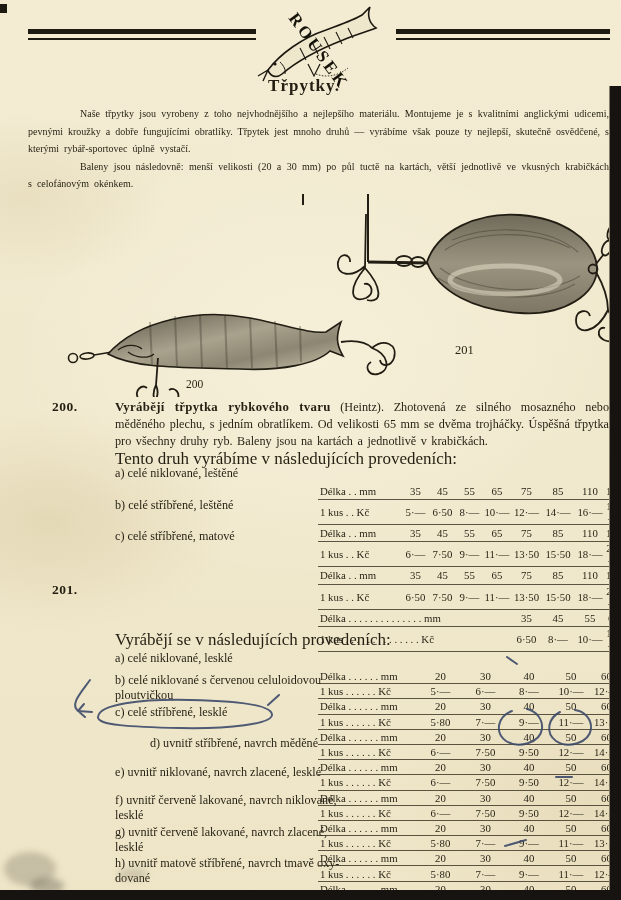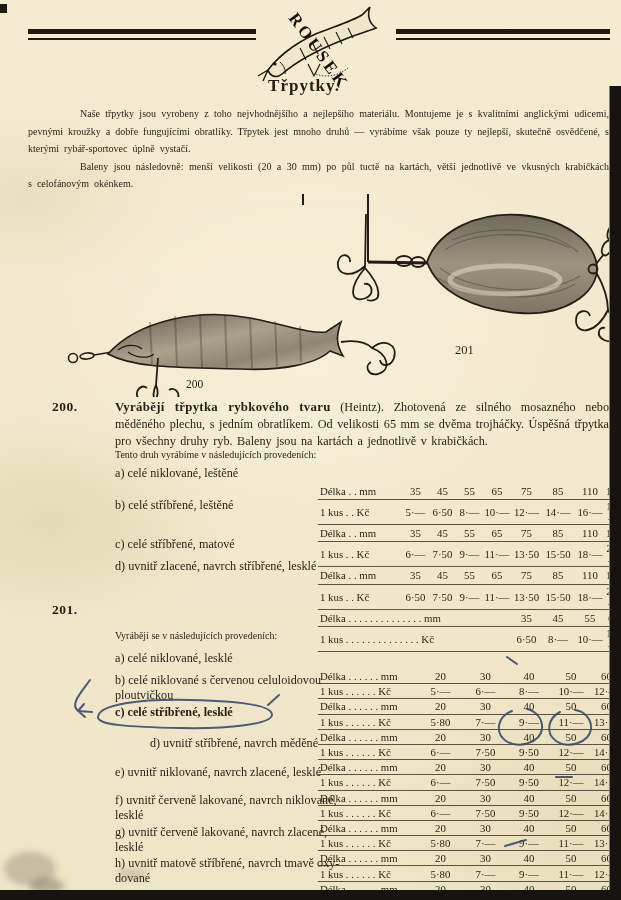--- a/index.html
+++ b/index.html
@@ -18,21 +18,21 @@
   .corner-mark{position:absolute;left:0;top:4px;width:7px;height:9px;background:#1d1a12;}
   .page-title{position:absolute;left:0;top:76px;width:608px;text-align:center;
     font-size:17px;font-weight:bold;letter-spacing:1px;}
   .intro{position:absolute;left:28px;top:105px;width:581px;font-size:10px;line-height:17.6px;
     text-align:justify;word-spacing:2.5px;}
   .intro p{margin:0;text-indent:52px;}
   .sec-num{position:absolute;left:52px;font-size:13.5px;font-weight:bold;letter-spacing:.5px;}
   .sec-text{position:absolute;left:115px;width:494px;font-size:12.2px;line-height:17px;
     text-align:justify;word-spacing:1.5px;}
   .sec-text b{font-size:12.8px;letter-spacing:.3px;}
-  .list-intro{position:absolute;left:115px;font-size:10px;}
+  .list-intro{position:absolute;left:115px;font-size:17px;}
   .variant{position:absolute;left:115px;width:238px;font-size:12.2px;line-height:14.5px;}
   table.prices{position:absolute;left:318px;border-collapse:collapse;table-layout:fixed;
     font-size:10.8px;margin-top:24px;}
   table.prices td{padding:0;border-bottom:1px solid rgba(48,42,26,.78);text-align:center;
     vertical-align:middle;}
   table.prices td.lbl{text-align:left;white-space:nowrap;overflow:visible;padding-left:2px;}
   table.t200{top:459px;width:303px;}
   table.t200 td{height:16.2px;}
   table.t201{top:645px;width:303px;}
   table.t201 td{height:14.2px;}
@@ -130,22 +130,21 @@
     </g>
     <text x="455" y="162" font-size="12.5" fill="#2a2416">201</text>
   </svg>
 
   <div class="sec-num" style="top:399px;">200.</div>
   <div class="sec-text" style="top:399px;"><b>Vyrábějí třpytka rybkového tvaru</b><span> (Heintz). Zhotovená ze silného mosazného nebo měděného plechu, s jedním obratlíkem. Od velikosti 65 mm se dvěma trojháčky. Úspěšná třpytka pro všechny druhy ryb. Baleny jsou na kartách a jednotlivě v krabičkách.</span></div>
   <div class="list-intro" style="top:449px;">Tento druh vyrábíme v následujících provedeních:</div>
 
   <div class="variant" style="top:498px;">b) celé stříbřené, leštěné</div>
   <div class="variant" style="top:466px;">a) celé niklované, leštěné</div>
-  <div class="variant" style="top:529px;margin-top:8px;">c) celé stříbřené, matové</div>
-  <div class="variant" style="top:559px;">d) uvnitř zlacené, navrch stříbřené, lesklé</div>
+  <div class="variant" style="top:529px;">c) celé stříbřené, matové</div>
 
   <table class="prices t200">
       <colgroup>
         <col style="width: 84px;">
         <col style="width: 27px;">
         <col style="width: 27px;">
         <col style="width: 27px;">
         <col style="width: 28px;">
         <col style="width: 31px;">
         <col style="width: 32px;">
@@ -237,26 +236,26 @@
           <td></td>
           <td></td>
           <td>6·50</td>
           <td>8·—</td>
           <td>10·—</td>
           <td>12·—</td>
         </tr>
       </tbody>
     </table>
 
-  <div class="sec-num" style="top:602px;text-align:center;">201.</div>
+  <div class="sec-num" style="top:582px;text-align:center;">201.</div>
   <div class="list-intro" style="top:630px;">Vyrábějí se v následujících provedeních:</div>
 
   <div class="variant" style="top:651px;">a) celé niklované, lesklé</div>
   <div class="variant" style="top:673px;">b) celé niklované s červenou celuloidovou ploutvičkou</div>
-  <div class="variant" style="top:705px;font-weight:bold;">c) celé stříbřené, lesklé</div>
+  <div class="variant" style="top:705px;">c) celé stříbřené, lesklé</div>
   <div class="variant" style="top:736px;text-align:center;">d) uvnitř stříbřené, navrch měděné</div>
   <div class="variant" style="top:765px;">e) uvnitř niklované, navrch zlacené, lesklé</div>
   <div class="variant" style="top:793px;">f) uvnitř červeně lakované, navrch niklované, lesklé</div>
   <div class="variant" style="top:825px;">g) uvnitř červeně lakované, navrch zlacené, lesklé</div>
   <div class="variant" style="top:856px;">h) uvnitř matově stříbřené, navrch tmavě oxy-dované</div>
 
   <table class="prices t201">
       <colgroup>
         <col style="width: 100px;">
         <col style="width: 45px;">

